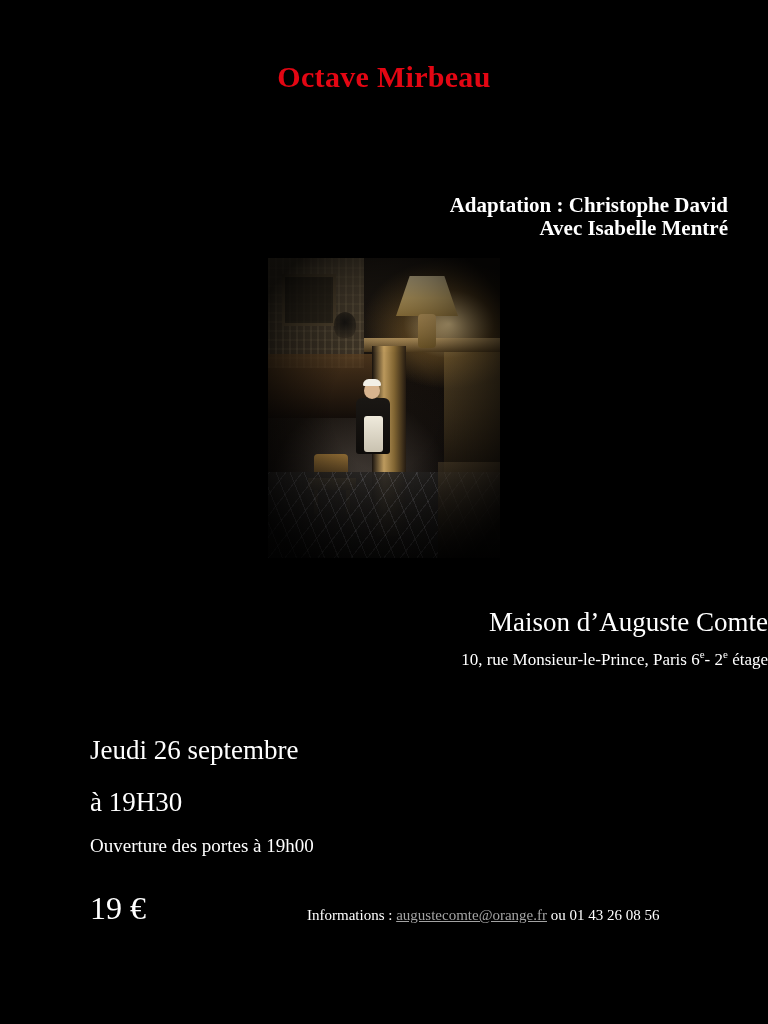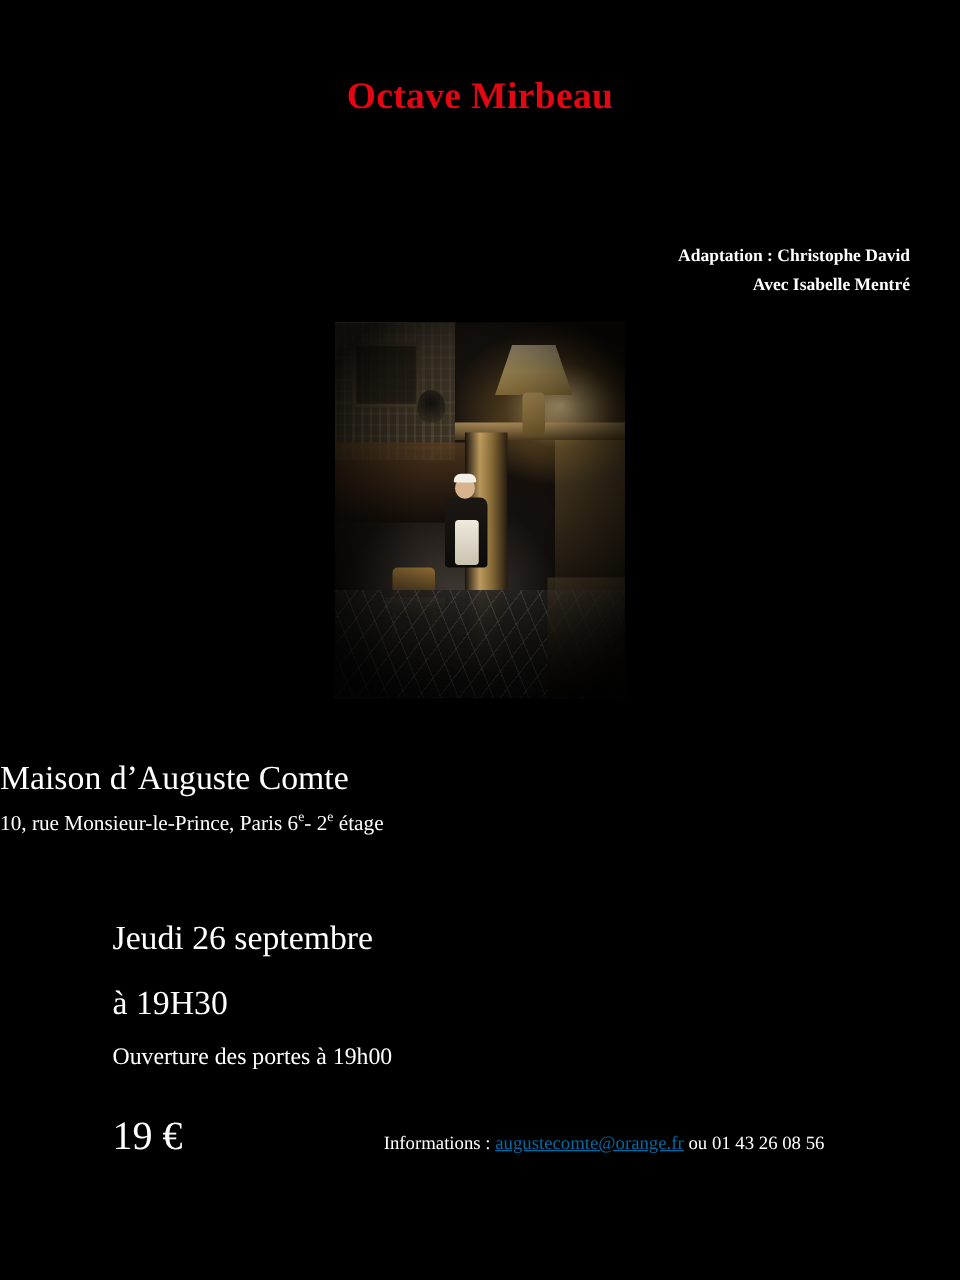--- a/index.html
+++ b/index.html
@@ -42,21 +42,21 @@
     letter-spacing: 0.3px;
   }
   .credits {
     position: absolute;
     top: 194px;
     right: 88px;
     text-align: right;
     color: #ffffff;
     font-family: "Liberation Serif", serif;
     font-weight: bold;
-    font-size: 14px;
+    font-size: 21px;
     line-height: 23px;
   }
   .photo-frame {
     position: absolute;
     top: 258px;
     left: 268px;
     width: 232px;
     height: 300px;
     overflow: hidden;
     background: #0a0705;
@@ -207,21 +207,21 @@
     position: absolute;
     inset: 0;
     background: radial-gradient(ellipse 150px 180px at 50% 50%, rgba(0,0,0,0) 35%, rgba(0,0,0,0.55) 78%, rgba(0,0,0,0.85) 100%);
   }
 
   .venue {
     position: absolute;
     top: 605px;
     left: 0;
     width: 768px;
-    text-align: left;
+    text-align: right;
     color: #ffffff;
   }
   .venue-name {
     font-family: "Liberation Serif", serif;
     font-size: 27px;
     line-height: 34px;
   }
   .venue-address {
     font-family: "Liberation Serif", serif;
     font-size: 17px;
@@ -263,21 +263,21 @@
     position: absolute;
     top: 905px;
     left: 307px;
     color: #ffffff;
     font-family: "Liberation Serif", serif;
     font-size: 15px;
     line-height: 20px;
     white-space: nowrap;
   }
   .info a {
-    color: #0369a1;
+    color: #a3a3a3;
     text-decoration: underline;
   }
 </style>
 </head>
 <body>
 
 <div class="poster">
 
   <div class="title-block">
     <div class="title-line1">Octave Mirbeau</div>

